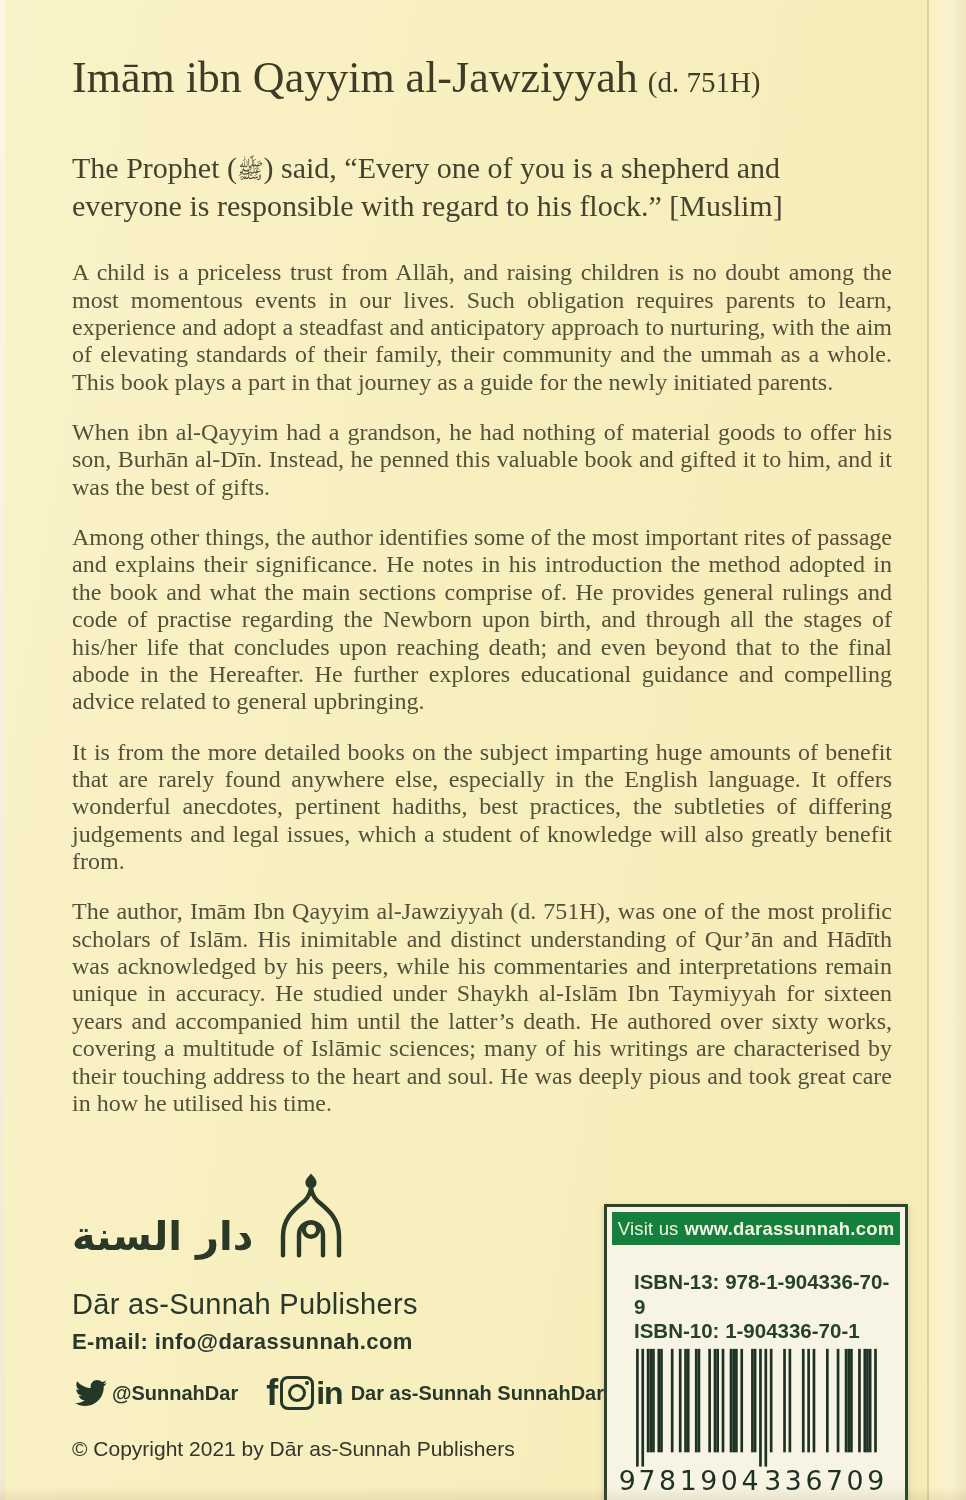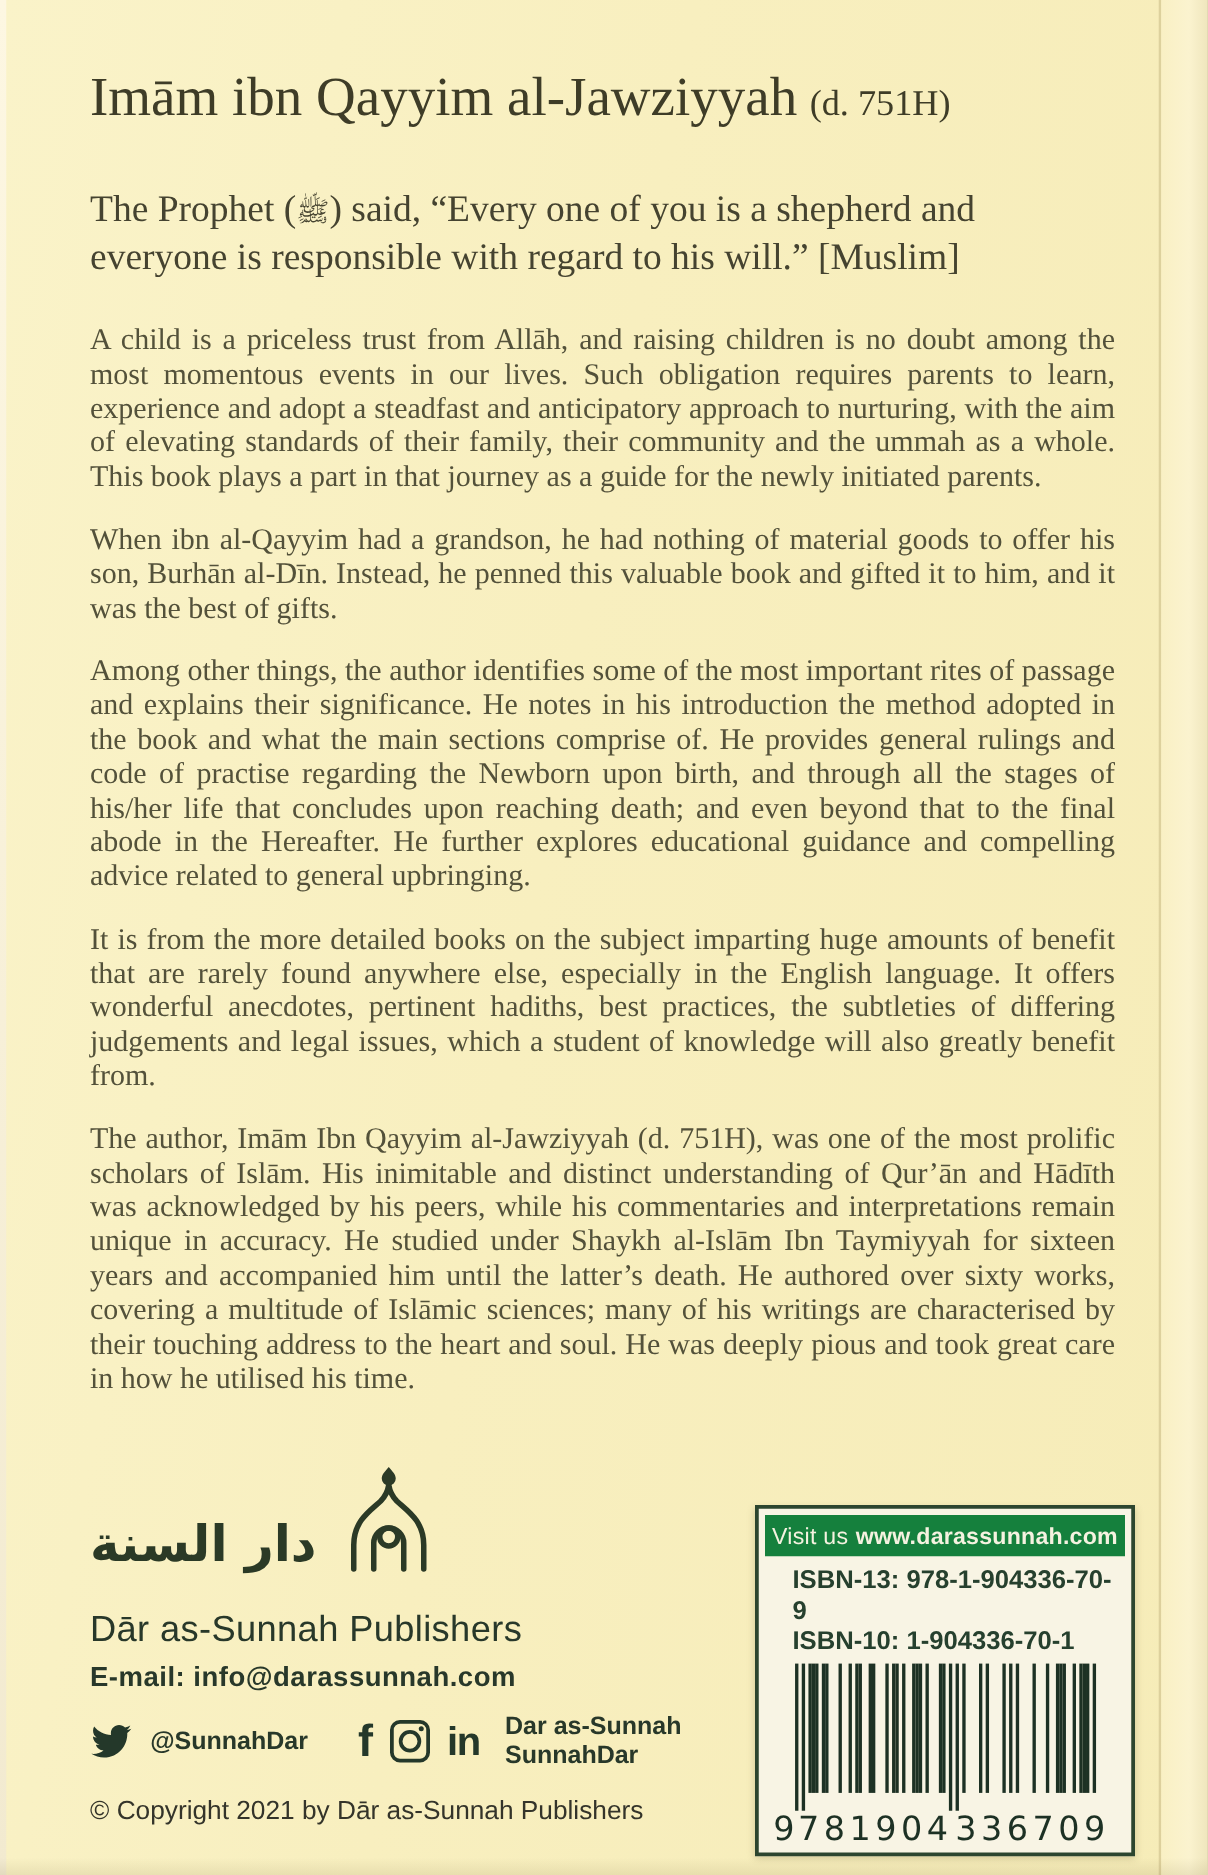--- a/index.html
+++ b/index.html
@@ -39,21 +39,21 @@
   
   .bottom{position:absolute;left:72px;top:1160px;width:560px;
     font-family:"Liberation Sans",sans-serif;color:#28382a;}
   .logo-row{display:flex;align-items:flex-end;height:104px;margin-bottom:10px;text-align:center;}
   .logo-arabic{font-family:"DejaVu Sans",sans-serif;font-size:40px;font-weight:700;
     color:#2b3a26;line-height:1;margin-right:6px;margin-bottom:8px;}
   .logo-dome{display:block;}
   .pub-name{font-size:29px;font-weight:500;letter-spacing:.3px;margin-bottom:8px;margin-top:24px;}
   .pub-loc{font-size:19px;font-weight:700;letter-spacing:1.6px;margin-bottom:9px;}
   .pub-email{font-size:22px;font-weight:700;letter-spacing:.4px;margin-bottom:18px;}
-  .social-row{display:flex;align-items:center;gap:14px;height:40px;margin-bottom:24px;}
+  .social-row{display:flex;align-items:center;gap:2px;height:40px;margin-bottom:24px;}
   .tw-icon{width:38px;height:32px;fill:#24382a;}
   .tw-handle{font-size:20px;font-weight:600;margin-right:26px;}
   .fb-icon{font-size:36px;font-weight:700;line-height:32px;color:#24382a;}
   .ig-icon{width:28px;height:28px;border:3px solid #24382a;border-radius:8px;position:relative;}
   .ig-icon .lens{position:absolute;left:50%;top:50%;width:12px;height:12px;margin:-9px 0 0 -9px;
     border:3px solid #24382a;border-radius:50%;}
   .ig-icon .dot{position:absolute;right:2px;top:2px;width:4px;height:4px;background:#24382a;border-radius:50%;}
   .li-icon{font-size:32px;font-weight:700;line-height:30px;letter-spacing:-1px;color:#24382a;}
   .social-name{font-size:20px;font-weight:600;margin-left:6px;}
   .copyright{font-size:21px;font-weight:500;color:#34342a;}
@@ -61,36 +61,36 @@
   
   .barcode-label{
     position:absolute;right:58px;top:1204px;width:288px;
     background:#f8f4e4;border:3px solid #2c452f;padding:5px 5px 4px 5px;
     font-family:"Liberation Sans",sans-serif;
     box-shadow:0 2px 6px rgba(90,80,40,.25);
   }
   .visit-bar{background:#15803d;color:#f5f2e0;font-size:18.5px;height:33px;
     display:flex;align-items:center;justify-content:center;letter-spacing:.2px;}
   .visit-bar b{margin-left:6px;}
-  .isbn-block{padding:7px 0 2px 22px;color:#26402e;font-weight:700;font-size:20.5px;line-height:1.2;}
+  .isbn-block{padding:25px 0 2px 22px;color:#26402e;font-weight:700;font-size:20.5px;line-height:1.2;}
   .ean-svg{display:block;margin:2px auto 0 auto;}
 </style>
 </head>
 <body>
 
 <div class="page">
   <div class="left-sliver"></div>
 
   <div class="content">
 
     <div class="author-line">
       <span class="author-name">Imām ibn Qayyim al-Jawziyyah</span><span class="author-death">(d. 751H)</span>
     </div>
 
-    <p class="hadith"><span>The Prophet (</span><span class="pbuh">ﷺ</span><span>) said, “Every one of you is a shepherd and everyone is responsible with regard to his will.” [Muslim]</span></p>
+    <p class="hadith"><span>The Prophet (</span><span class="pbuh">ﷺ</span><span>) said, “Every one of you is a shepherd and everyone is responsible with regard to his flock.” [Muslim]</span></p>
 
     <p class="para">A child is a priceless trust from Allāh, and raising children is no doubt among the most momentous events in our lives. Such obligation requires parents to learn, experience and adopt a steadfast and anticipatory approach to nurturing, with the aim of elevating standards of their family, their community and the ummah as a whole. This book plays a part in that journey as a guide for the newly initiated parents.</p>
     <p class="para">When ibn al-Qayyim had a grandson, he had nothing of material goods to offer his son, Burhān al-Dīn. Instead, he penned this valuable book and gifted it to him, and it was the best of gifts.</p>
     <p class="para">Among other things, the author identifies some of the most important rites of passage and explains their significance. He notes in his introduction the method adopted in the book and what the main sections comprise of. He provides general rulings and code of practise regarding the Newborn upon birth, and through all the stages of his/her life that concludes upon reaching death; and even beyond that to the final abode in the Hereafter. He further explores educational guidance and compelling advice related to general upbringing.</p>
     <p class="para">It is from the more detailed books on the subject imparting huge amounts of benefit that are rarely found anywhere else, especially in the English language. It offers wonderful anecdotes, pertinent hadiths, best practices, the subtleties of differing judgements and legal issues, which a student of knowledge will also greatly benefit from.</p>
     <p class="para">The author, Imām Ibn Qayyim al-Jawziyyah (d. 751H), was one of the most prolific scholars of Islām. His inimitable and distinct understanding of Qur’ān and Hādīth was acknowledged by his peers, while his commentaries and interpretations remain unique in accuracy. He studied under Shaykh al-Islām Ibn Taymiyyah for sixteen years and accompanied him until the latter’s death. He authored over sixty works, covering a multitude of Islāmic sciences; many of his writings are characterised by their touching address to the heart and soul. He was deeply pious and took great care in how he utilised his time.</p>
   </div>
 
   <div class="bottom">
     <div class="logo-row">

